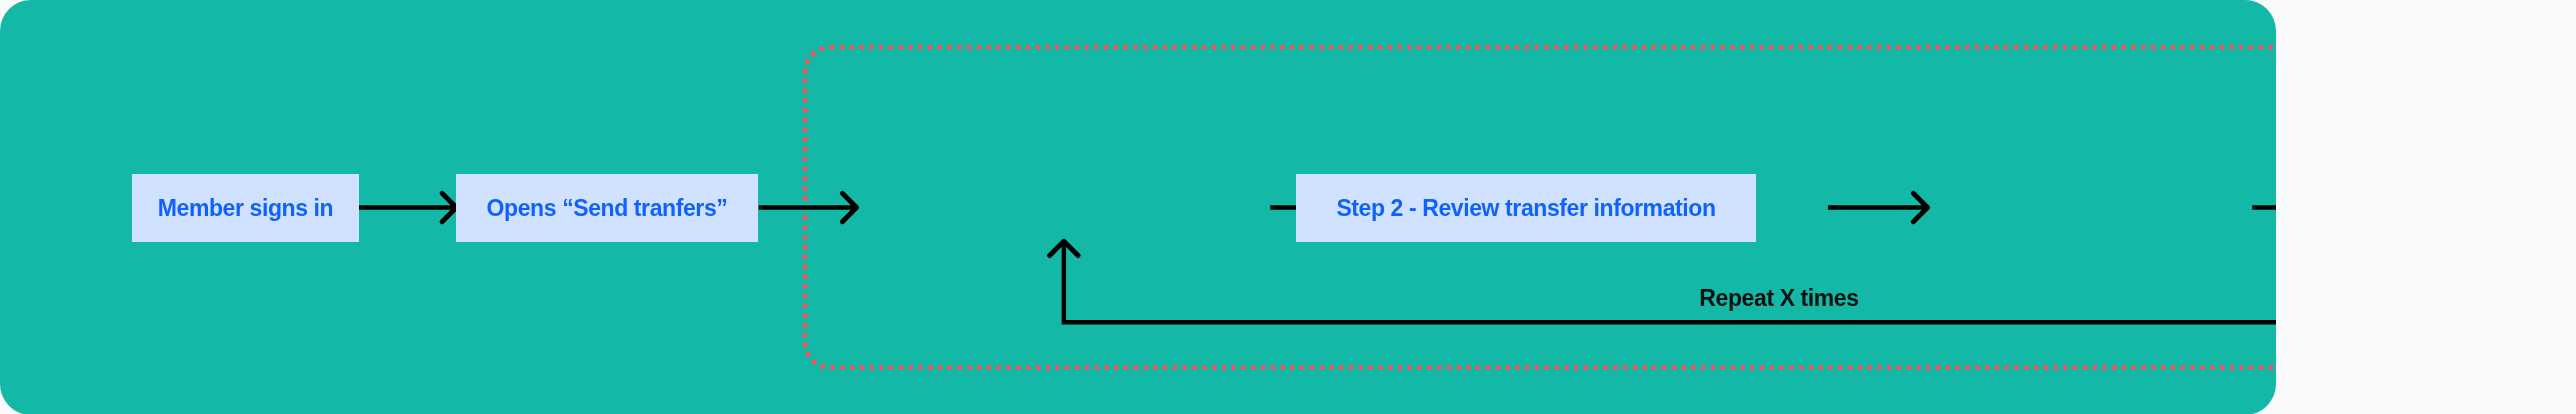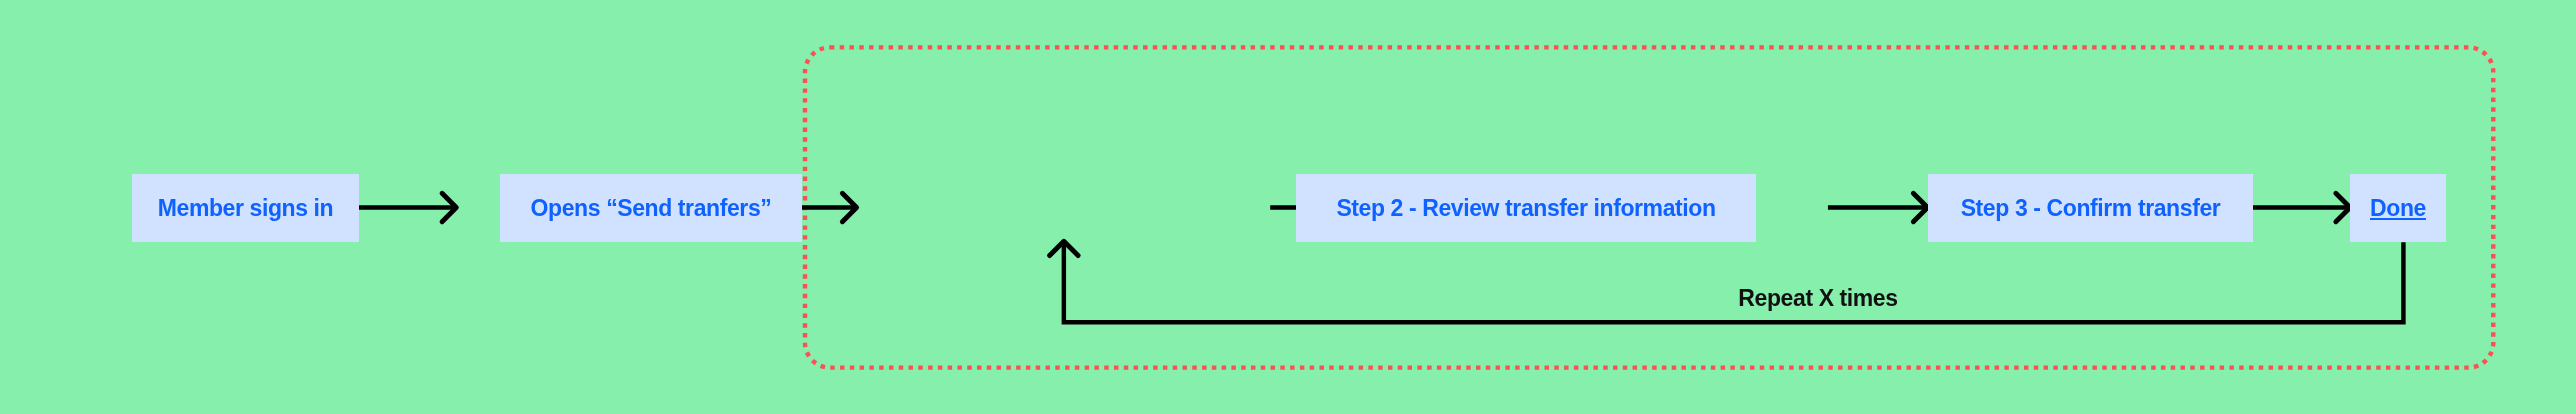--- a/index.html
+++ b/index.html
@@ -2,25 +2,26 @@
 <html style="font-size:14.2px"><head>
 <meta charset="utf-8">
 <style>
   html, body {
     margin: 0;
     padding: 0;
     background: #f9fafb;
   }
   .canvas {
     position: relative;
-    width: 2576px;
+    width: 2276px;
     height: 415px;
-    background: #86efac;
+    background: #14b8a6;
     font-family: "Liberation Sans", sans-serif;
     overflow: hidden;
+    border-radius: 31px;
   }
   .connector-layer {
     position: absolute;
     left: 0;
     top: 0;
     width: 2576px;
     height: 415px;
   }
   .node {
     position: absolute;
@@ -32,21 +33,21 @@
     font-size: 23px;
     letter-spacing: -0.4px;
     white-space: nowrap;
     display: flex;
     align-items: center;
     justify-content: center;
     box-sizing: border-box;
   }
   .loop-label {
     position: absolute;
-    left: 1640px;
+    left: 1601px;
     top: 285px;
     width: 356px;
     height: 27px;
     line-height: 27px;
     text-align: center;
     color: #111111;
     font-weight: bold;
     font-size: 23px;
     letter-spacing: -0.4px;
     white-space: nowrap;
@@ -87,25 +88,24 @@
     </g>
 
     <g stroke="#000000" fill="none">
       <path d="M 2702 272 L 2702 362 L 1196 362 L 1196 274" stroke-width="5"></path>
       <path d="M 1180 287 L 1196 271 L 1212 287" stroke-width="5.5" stroke-linecap="round" stroke-linejoin="round"></path>
     </g>
   </svg>
 
   <div class="node" style="left:132px;  width:227px;">Member signs in</div>
 
-  <div class="node" style="left:456px;  width:302px;margin-left:44px;">Opens “Send tranfers”</div>
+  <div class="node" style="left:456px;  width:302px;">Opens “Send tranfers”</div>
 
 
   <div class="node" style="left:1296px; width:460px;">Step 2 - Review transfer information</div>
 
-  <div class="node" style="left:1928px; width:325px;">Step 3 - Confirm transfer</div>
 
   <div class="node" style="left:2350px; width:96px;text-decoration:underline;">Done</div>
 
   <div class="loop-label">Repeat X times</div>
 
 </div>
 
 
 </body></html>

